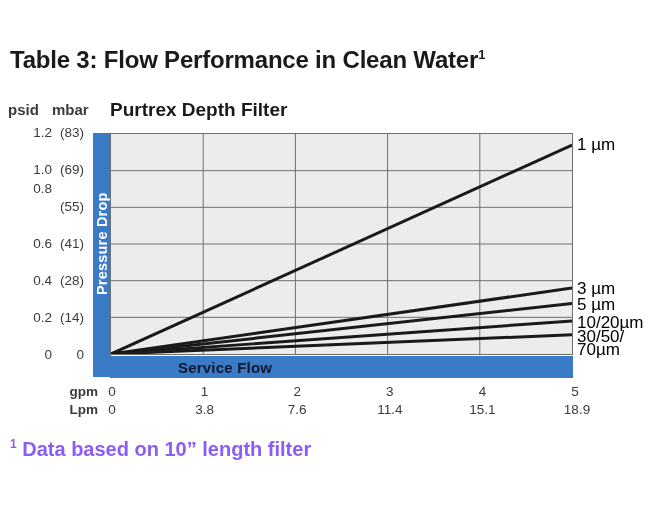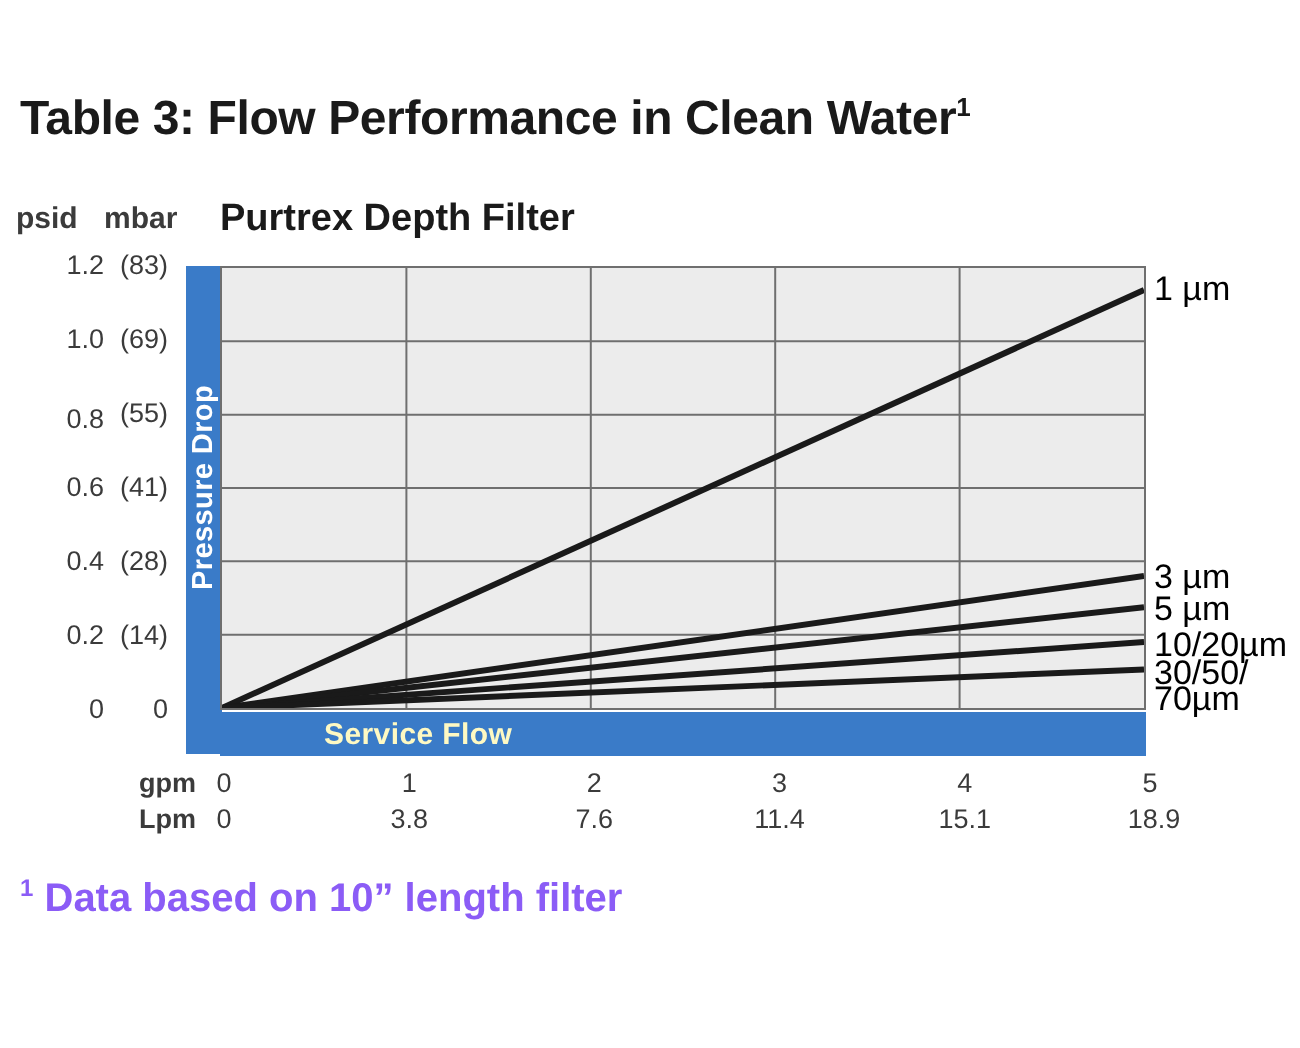--- a/index.html
+++ b/index.html
@@ -118,24 +118,24 @@
     left: 110px;
     top: 356px;
     width: 463px;
     height: 22px;
     background: #3a7bc8;
     display: flex;
     align-items: center;
     justify-content: flex-start;
   }
   #service-flow-label {
-    color: #fef9c3;
+    color: #0f172a;
     font-size: 15px;
     font-weight: bold;
-    margin-left: 52px;
+    margin-left: 68px;
     letter-spacing: 0.2px;
   }
 
   
   .xunit {
     position: absolute;
     font-size: 13.5px;
     font-weight: bold;
     color: #3b3b3b;
     text-align: right;
@@ -191,21 +191,21 @@
 
 <div id="ytick-container">
     <div class="ytick psid" style="top: 347px;">0</div>
     <div class="ytick mbar" style="top: 347px;">0</div>
     <div class="ytick psid" style="top: 310px;">0.2</div>
     <div class="ytick mbar" style="top: 310px;">(14)</div>
     <div class="ytick psid" style="top: 273px;">0.4</div>
     <div class="ytick mbar" style="top: 273px;">(28)</div>
     <div class="ytick psid" style="top: 236px;">0.6</div>
     <div class="ytick mbar" style="top: 236px;">(41)</div>
-    <div class="ytick psid" style="top: 202px; text-align: right;">0.8</div>
+    <div class="ytick psid" style="top: 181px; text-align: right;">0.8</div>
     <div class="ytick mbar" style="top: 199px;">(55)</div>
     <div class="ytick psid" style="top: 162px;">1.0</div>
     <div class="ytick mbar" style="top: 162px;">(69)</div>
     <div class="ytick psid" style="top: 125px;">1.2</div>
     <div class="ytick mbar" style="top: 125px;">(83)</div>
   </div>
 
 <div id="pressure-drop-bar"></div>
 <div id="pressure-drop-label">Pressure Drop</div>
 

